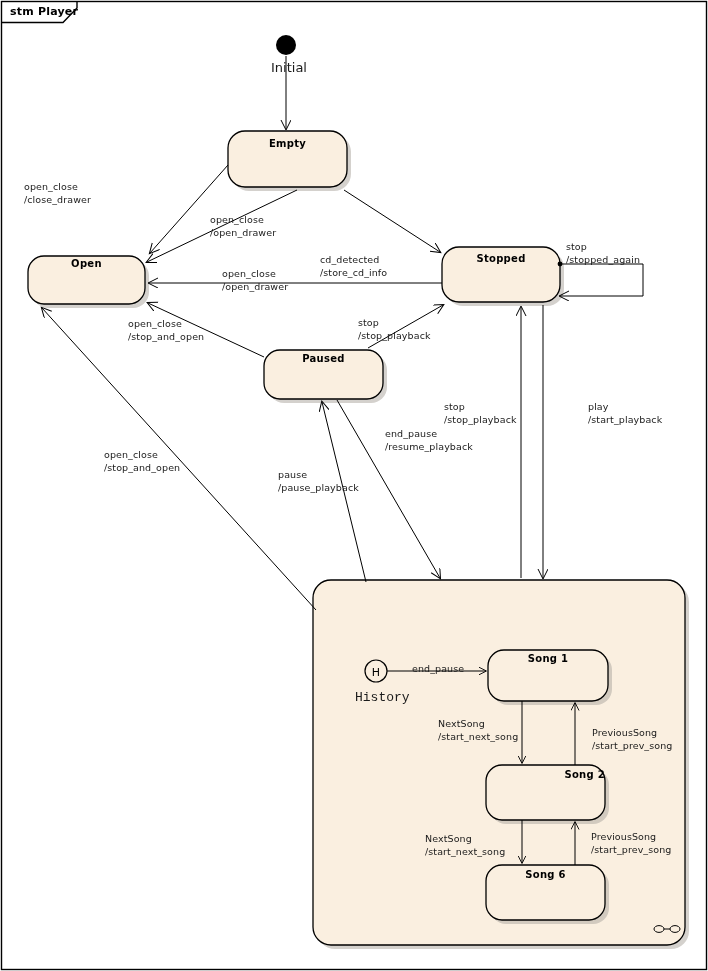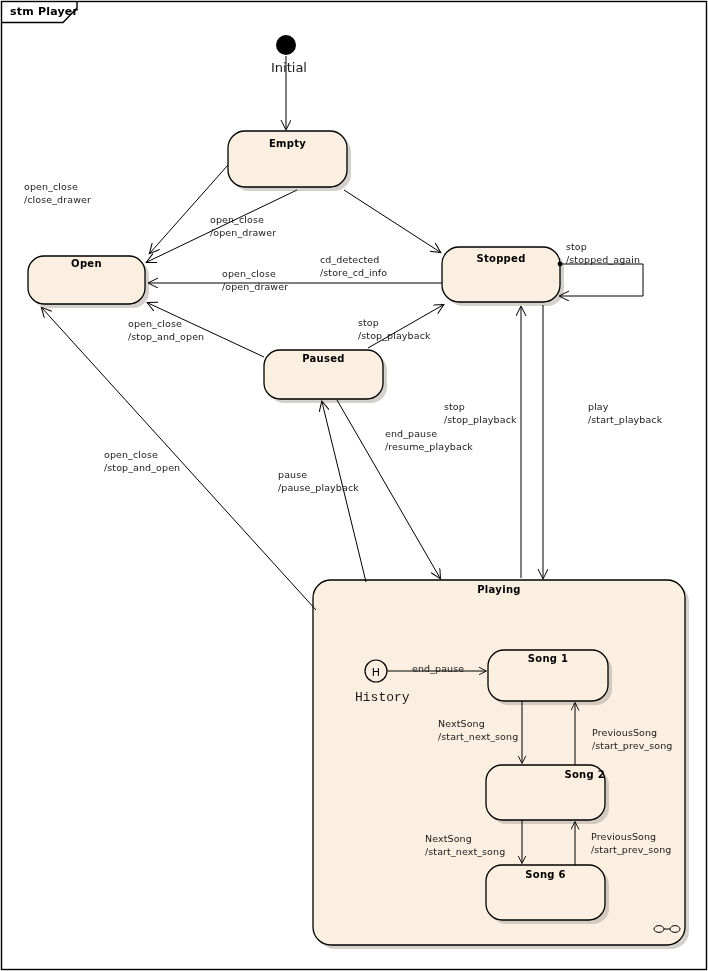--- a/index.html
+++ b/index.html
@@ -167,21 +167,20 @@
       <path d="M575,865 L575,822" marker-end="url(#arrow-open-sm)"></path>
     </g>
   </svg>
 
   <div class="frame-label">stm Player</div>
 
   <div class="state-name" style="left:228px; top:138px; width:119px;">Empty</div>
   <div class="state-name" style="left:28px; top:258px; width:117px;">Open</div>
   <div class="state-name" style="left:442px; top:253px; width:118px;">Stopped</div>
   <div class="state-name" style="left:264px; top:353px; width:119px;">Paused</div>
-  <div class="state-name" style="left:313px; top:584px; width:372px;">Playing</div>
   <div class="state-name" style="left:488px; top:653px; width:120px;">Song 1</div>
   <div class="state-name" style="left:486px; top:769px; width:119px;text-align:right;">Song 2</div>
   <div class="state-name" style="left:486px; top:869px; width:119px;">Song 6</div>
 
   <div class="node-label" style="left:271px; top:60px;">Initial</div>
   <div class="node-label" style="left:355px; top:690px;font-family:Liberation Mono, monospace;">History</div>
 
   <div class="edge-label" style="left:24px;  top:181px;">open_close
 /close_drawer</div>
   <div class="edge-label" style="left:210px; top:214px;">open_close

